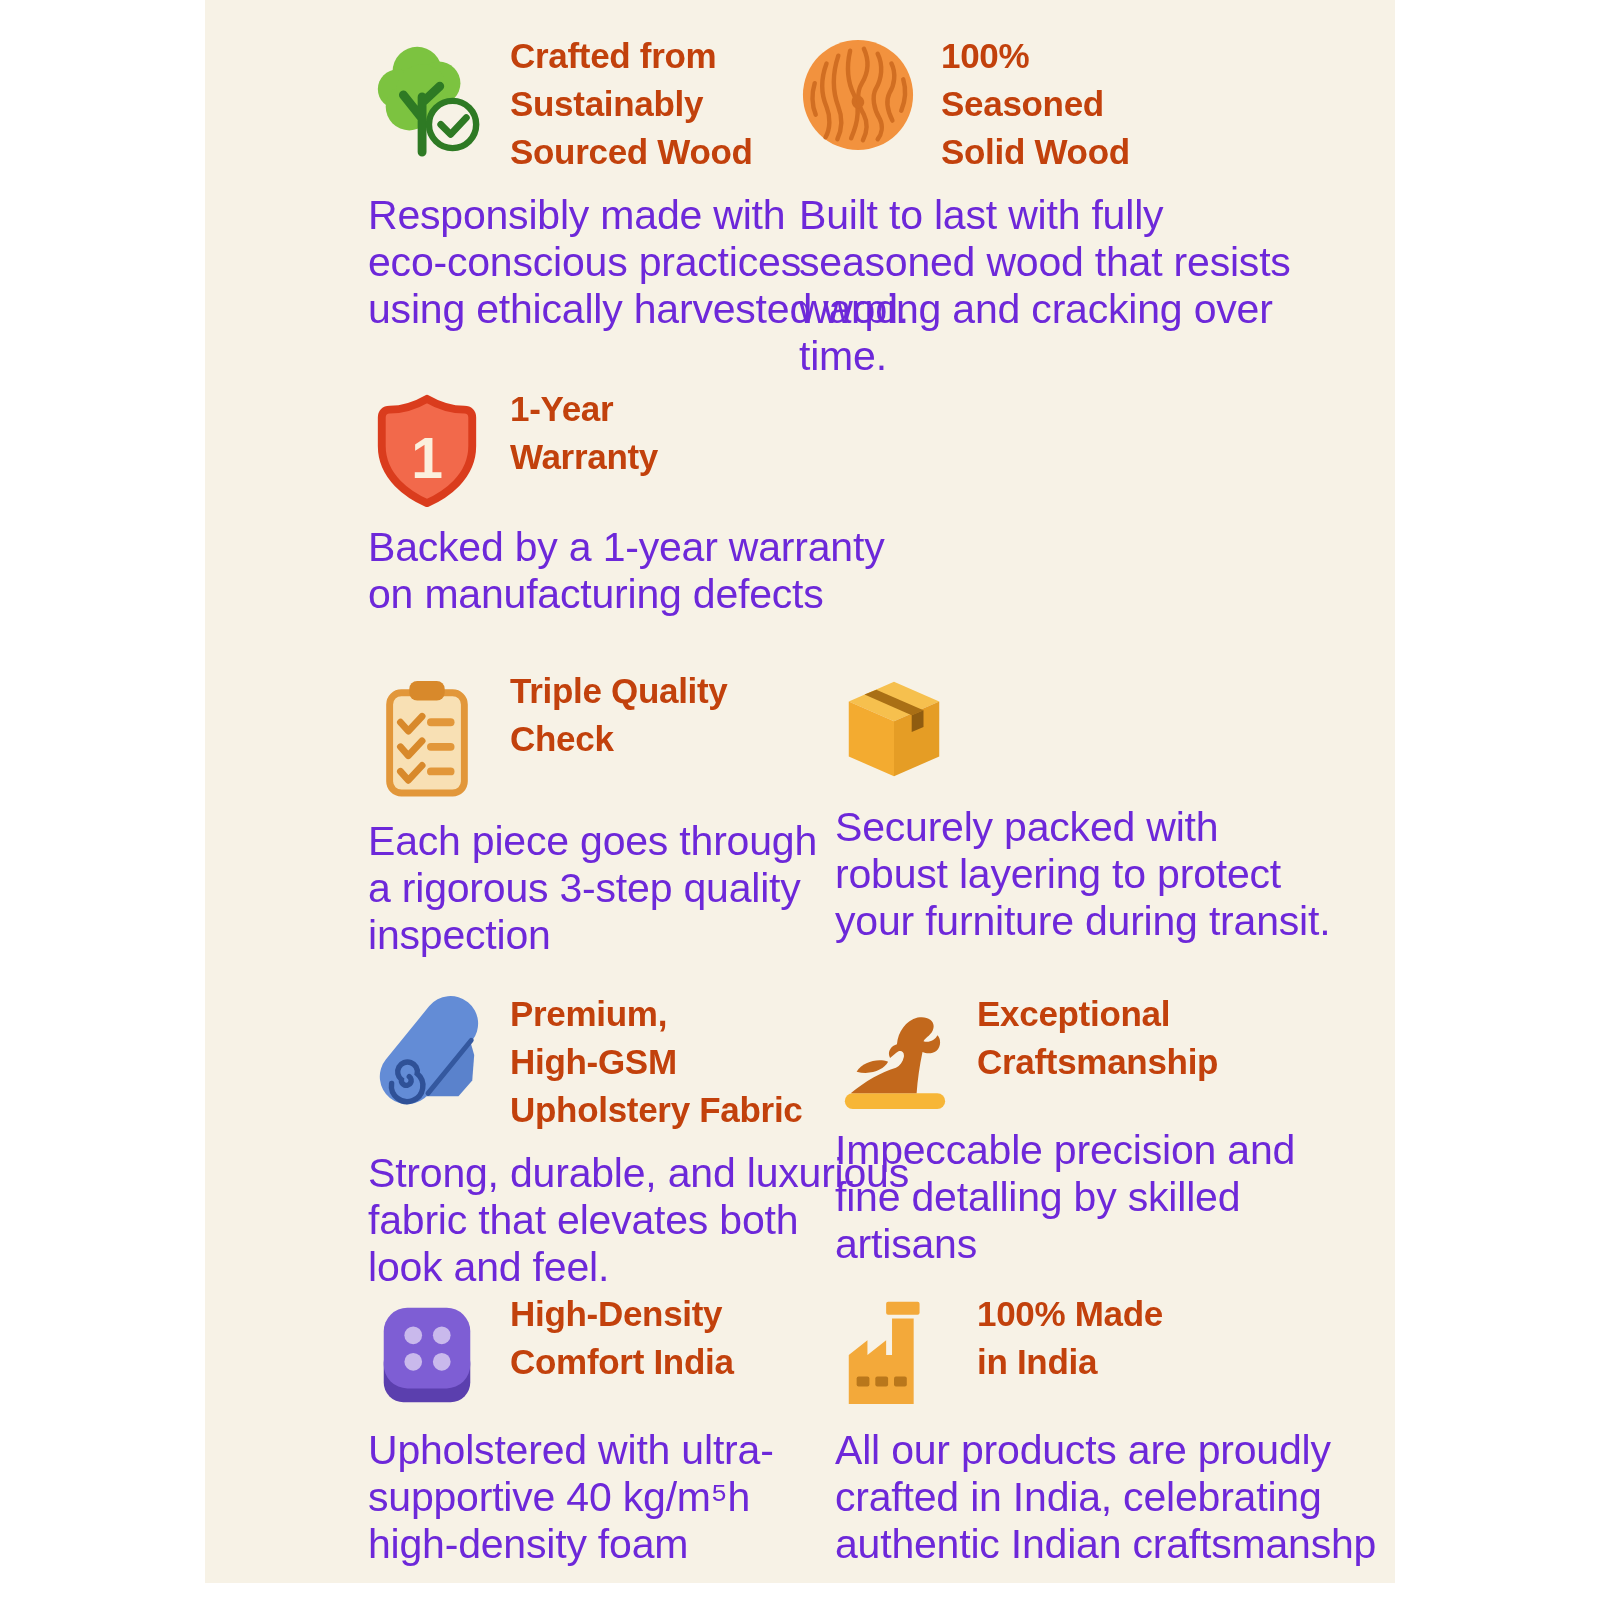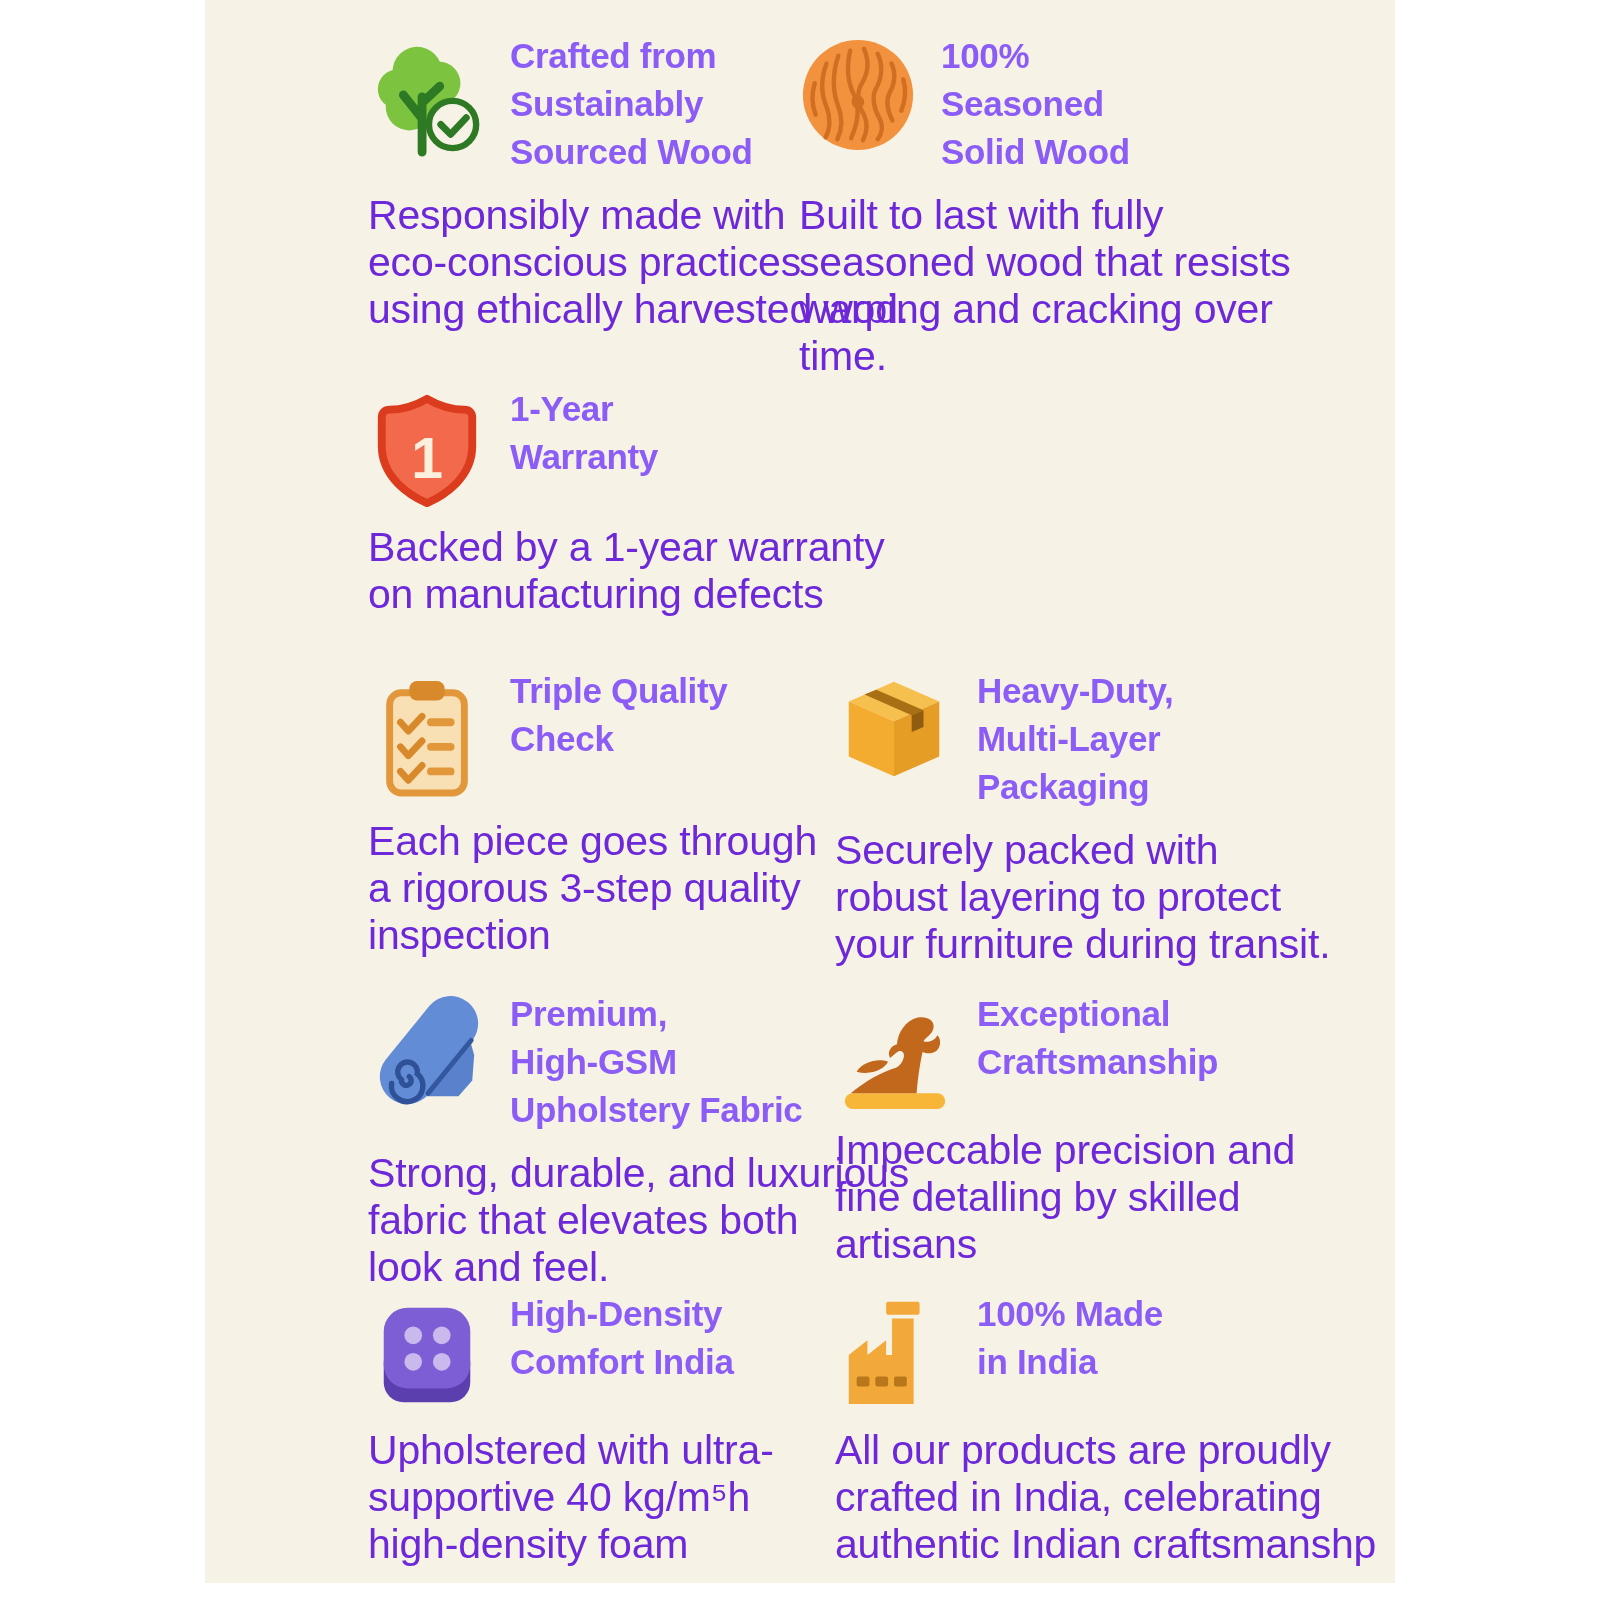--- a/index.html
+++ b/index.html
@@ -17,21 +17,21 @@
   .f3{left:368px;top:388px}  .f4{left:835px;top:388px}
   .f5{left:368px;top:670px}  .f6{left:835px;top:670px}
   .f7{left:368px;top:993px}  .f8{left:835px;top:993px}
   .f9{left:368px;top:1293px} .f10{left:835px;top:1293px}
 
   .head{display:flex;align-items:flex-start;gap:24px;}
   .icon{flex:0 0 auto;width:118px;display:block;}
   .icon svg{display:block;width:118px;}
   .title{
     margin:-3px 0 0;font-size:35px;line-height:48px;font-weight:bold;
-    color:#8b5cf6;white-space:pre;letter-spacing:-0.3px;
+    color:#c2410c;white-space:pre;letter-spacing:-0.3px;
   }
   .desc{
     margin:16px 0 0;font-size:41px;line-height:47px;color:#6d28d9;
     white-space:pre;letter-spacing:-0.2px;
   }
 </style>
 </head>
 <body>
 
 <div class="panel"></div>
@@ -138,23 +138,20 @@
   <div class="head">
     <span class="icon">
       <svg viewBox="0 0 120 120" height="118">
         <polygon points="60,12 106,32 60,52 14,32" fill="#f6c04e"></polygon>
         <polygon points="14,32 60,52 60,108 14,88" fill="#f3ab30"></polygon>
         <polygon points="60,52 106,32 106,88 60,108" fill="#e59d25"></polygon>
         <polygon points="30,25 42,20 90,41 78,46" fill="#a96f15"></polygon>
         <polygon points="78,46 90,41 90,58 78,63" fill="#8f5c10"></polygon>
       </svg>
     </span>
-    <h3 class="title">Heavy-Duty,
-Multi-Layer
-Packaging</h3>
   </div>
   <p class="desc">Securely packed with
 robust layering to protect
 your furniture during transit.</p>
 </section>
 
 <section class="feature f7">
   <div class="head">
     <span class="icon">
       <svg viewBox="0 0 120 122" height="122">

